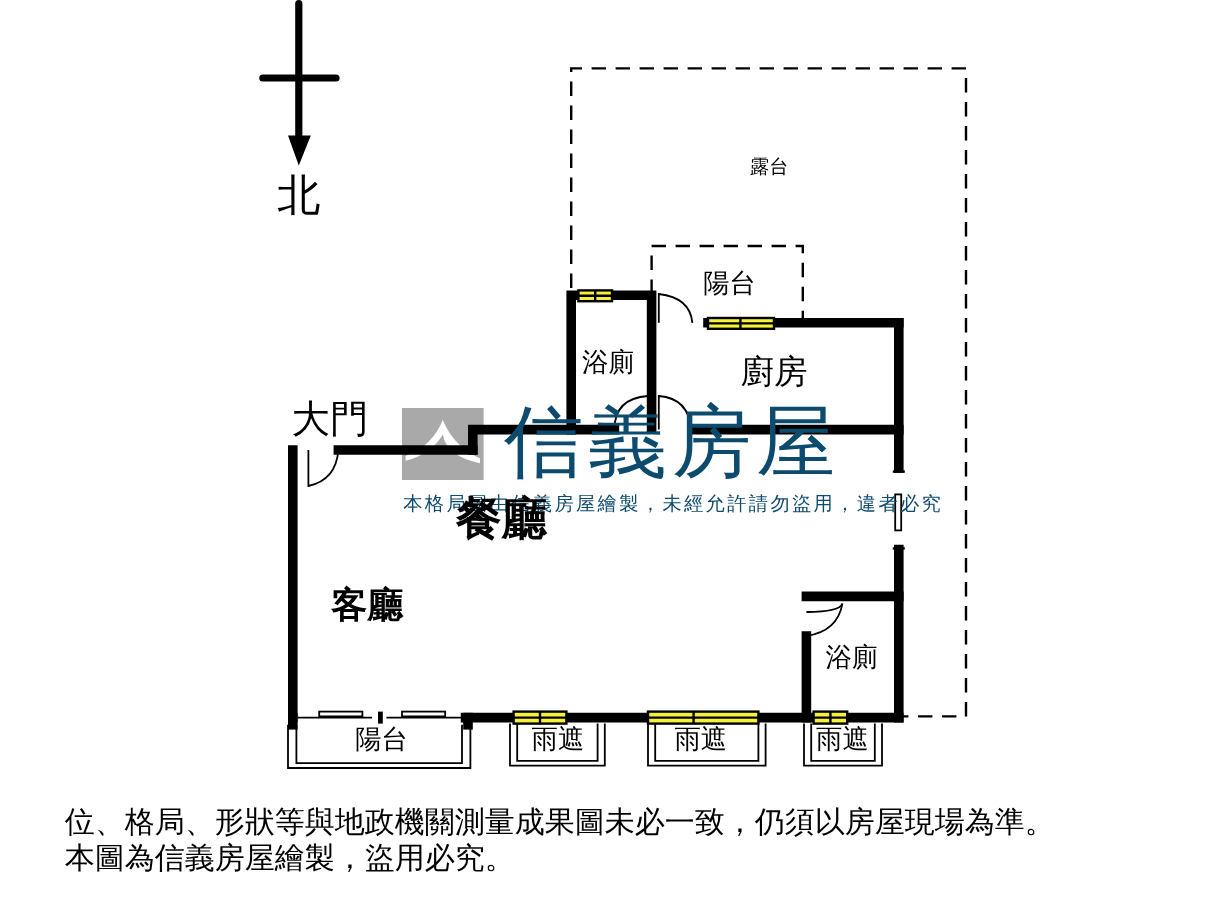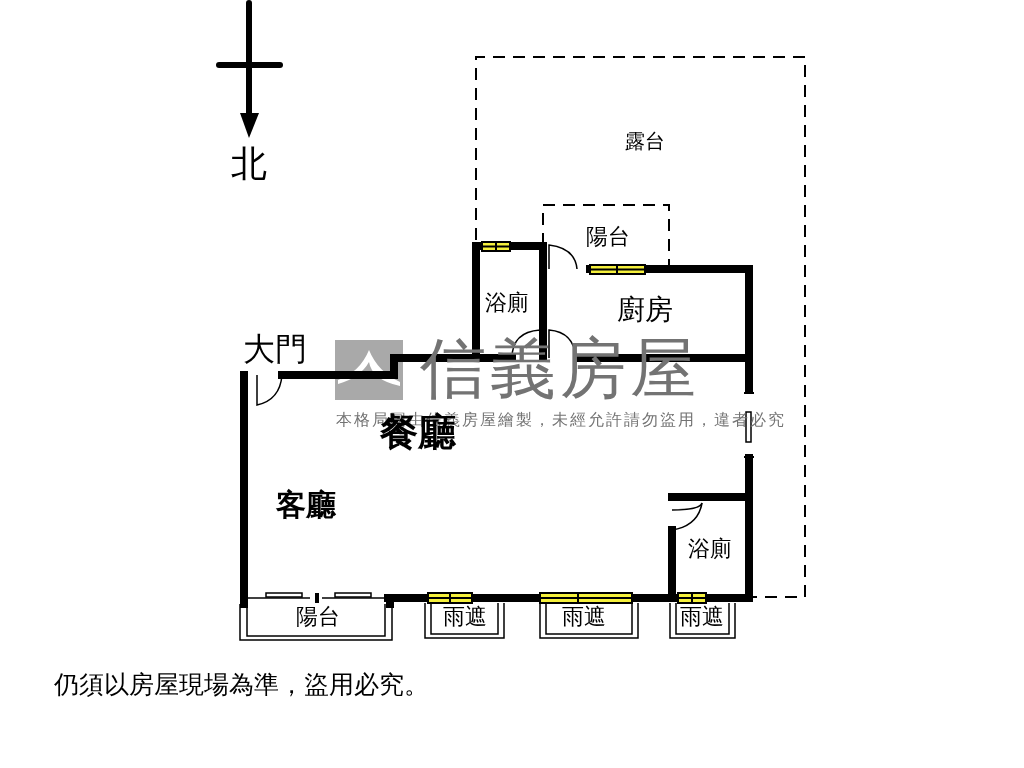--- a/index.html
+++ b/index.html
@@ -1,19 +1,19 @@
 <!DOCTYPE html>
 <html><head>
 <meta charset="utf-8">
 <style>
   html,body{margin:0;padding:0;background:#fff;}
   body{width:1024px;height:768px;position:relative;overflow:hidden;font-family:"DejaVu Sans","Liberation Sans",sans-serif;}
   svg{position:absolute;left:0;top:0;}
   .lbl{position:absolute;color:#000;white-space:nowrap;line-height:1;}
-  .wm-text{position:absolute;color:#737373;white-space:nowrap;line-height:1;}
+  .wm-text{position:absolute;color:#0c4a6e;white-space:nowrap;line-height:1;}
   .disclaimer{position:absolute;left:54px;top:670px;width:920px;font-size:25px;line-height:30px;color:#000;}
   .disclaimer div{white-space:nowrap;}
 </style>
 </head>
 <body>
 
 <svg width="1024" height="768" viewBox="0 0 1024 768">
 
   <g>
     <line x1="249" y1="3" x2="249" y2="118" stroke="#000" stroke-width="6" stroke-linecap="round"></line>
@@ -101,28 +101,29 @@
     <polyline points="670,603 670,638 735,638 735,603"></polyline>
     <polyline points="676,603 676,634 729,634 729,603"></polyline>
   </g>
   <rect x="315" y="593" width="4" height="10" fill="#000"></rect>
 </svg>
 
 <div class="wm-text" style="left:420px;top:336px;font-size:66px;letter-spacing:4px;">信義房屋</div>
 <div class="wm-text" style="left:336px;top:412px;font-size:16px;letter-spacing:2px;">本格局圖由信義房屋繪製，未經允許請勿盜用，違者必究</div>
 
 <div class="lbl" style="left:231px;top:146px;font-size:36px;">北</div>
-<div class="lbl" style="left:625px;top:131px;font-size:20px;">露台</div>
+<div class="lbl" style="left:625px;top:131px;font-size:16px;">露台</div>
 <div class="lbl" style="left:586px;top:226px;font-size:22px;">陽台</div>
 <div class="lbl" style="left:485px;top:292px;font-size:22px;">浴廁</div>
 <div class="lbl" style="left:617px;top:296px;font-size:28px;">廚房</div>
 <div class="lbl" style="left:243px;top:333px;font-size:32px;">大門</div>
 <div class="lbl" style="left:380px;top:413px;font-size:38px;font-weight:bold;">餐廳</div>
 <div class="lbl" style="left:276px;top:490px;font-size:30px;font-weight:bold;">客廳</div>
 <div class="lbl" style="left:688px;top:538px;font-size:22px;">浴廁</div>
 <div class="lbl" style="left:296px;top:606px;font-size:22px;">陽台</div>
 <div class="lbl" style="left:443px;top:606px;font-size:22px;">雨遮</div>
 <div class="lbl" style="left:562px;top:606px;font-size:22px;">雨遮</div>
 <div class="lbl" style="left:680px;top:606px;font-size:22px;">雨遮</div>
 
 <div class="disclaimer">
-  <div>仍須以房屋現場為準，盜用必究。</div>
+  <div>位、格局、形狀等與地政機關測量成果圖未必一致，仍須以房屋現場為準。</div>
+  <div>本圖為信義房屋繪製，盜用必究。</div>
 </div>
 
 </body></html>

